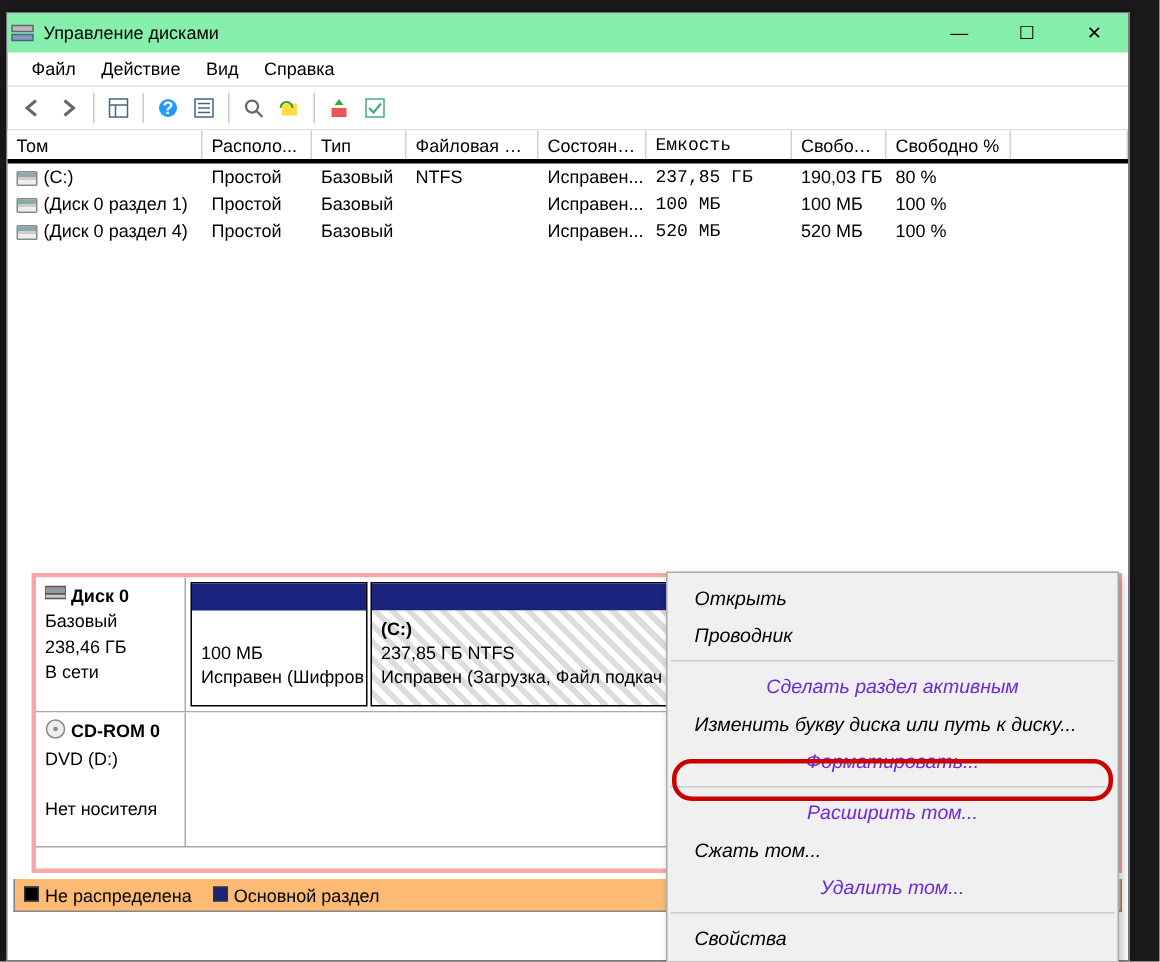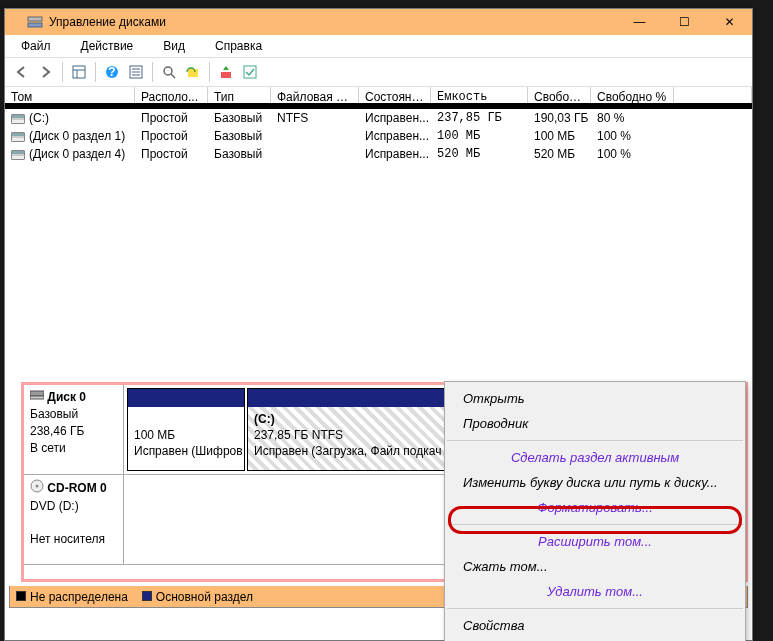--- a/index.html
+++ b/index.html
@@ -1,29 +1,29 @@
 <!DOCTYPE html>
 <html><head>
 <meta charset="utf-8">
 <style>
   * { box-sizing: border-box; margin: 0; padding: 0; font-family: "Segoe UI", Tahoma, sans-serif; font-size: 12px; }
   body { background: #1a1a1a; width: 773px; height: 641px; position: relative; overflow: hidden; }
   .window { position: absolute; left: 4px; top: 8px; width: 749px; height: 633px; background: #fff; border: 1px solid #777; box-shadow: 0 0 6px rgba(0,0,0,0.3); }
-  .titlebar { height: 26px; display: flex; align-items: center; padding-left: 22px; background: #fdba74; }
+  .titlebar { height: 26px; display: flex; align-items: center; padding-left: 2px; background: #86efac; }
   .titlebar .ticon { width: 16px; height: 16px; display:inline-block; margin-right:6px; }
   .titlebar .title { flex:1; color:#000; font-size:12px; }
   .winbtns { display:flex; }
   .winbtn { width:45px; height:26px; display:flex; align-items:center; justify-content:center; color:#000;}
-  .menubar { height:22px; display:flex; align-items:center; gap:14px; padding:0 8px; }
+  .menubar { height:22px; display:flex; align-items:center; gap:1px; padding:0 8px; }
   .menubar span { padding:2px 8px; }
   .toolbar { height:30px; display:flex; align-items:center; gap:2px; padding:0 6px; border-top:1px solid #e0e0e0; border-bottom:1px solid #e0e0e0; }
   .toolbar .tbtn { width:22px; height:22px; display:flex; align-items:center; justify-content:center; border:1px solid transparent; }
   .toolbar .sep { width:1px; height:20px; background:#ccc; margin:0 3px;}
   .table-area { width:100%; }
-  .thead { display:flex; border-bottom:6px solid #000000; height:22px; align-items:stretch; background:#fff;}
+  .thead { display:flex; border-bottom:3px solid #000000; height:22px; align-items:stretch; background:#fff;}
   .th { border-right:1px solid #d0d0d0; padding:3px 6px; font-size:12px; color:#000; white-space:nowrap; overflow:hidden; text-overflow:ellipsis;}
   .tbody .tr { display:flex; height:18px; align-items:center;}
   .td { padding:1px 6px; font-size:12px; white-space:nowrap; overflow:hidden;}
   .vol-icon { display:inline-block; width:14px; height:10px; vertical-align:middle; margin-right:4px; background:linear-gradient(#8aa 0 40%, #ccc 40% 60%, #eee 60%); border:1px solid #888; border-radius:1px;}
   .c-tom { width:130px;} .c-ras { width:73px;} .c-tip { width:63px;} .c-fs { width:88px;}
   .c-sos { width:72px;} .c-emk { width:97px;font-family:Liberation Mono, monospace;} .c-svob { width:63px;} .c-svobp { width:83px;}
   .graphical { position:absolute; bottom:58px; left:16px; right:4px; border:3px solid #fca5a5;}
   .diskrow { display:flex; border-bottom:1px solid #aaa; background:#fff;}
   .diskinfo { width:100px; padding:4px 6px; border-right:1px solid #aaa; font-size:12px; line-height:1.4;}
   .diskinfo .dname { font-weight:bold;}

